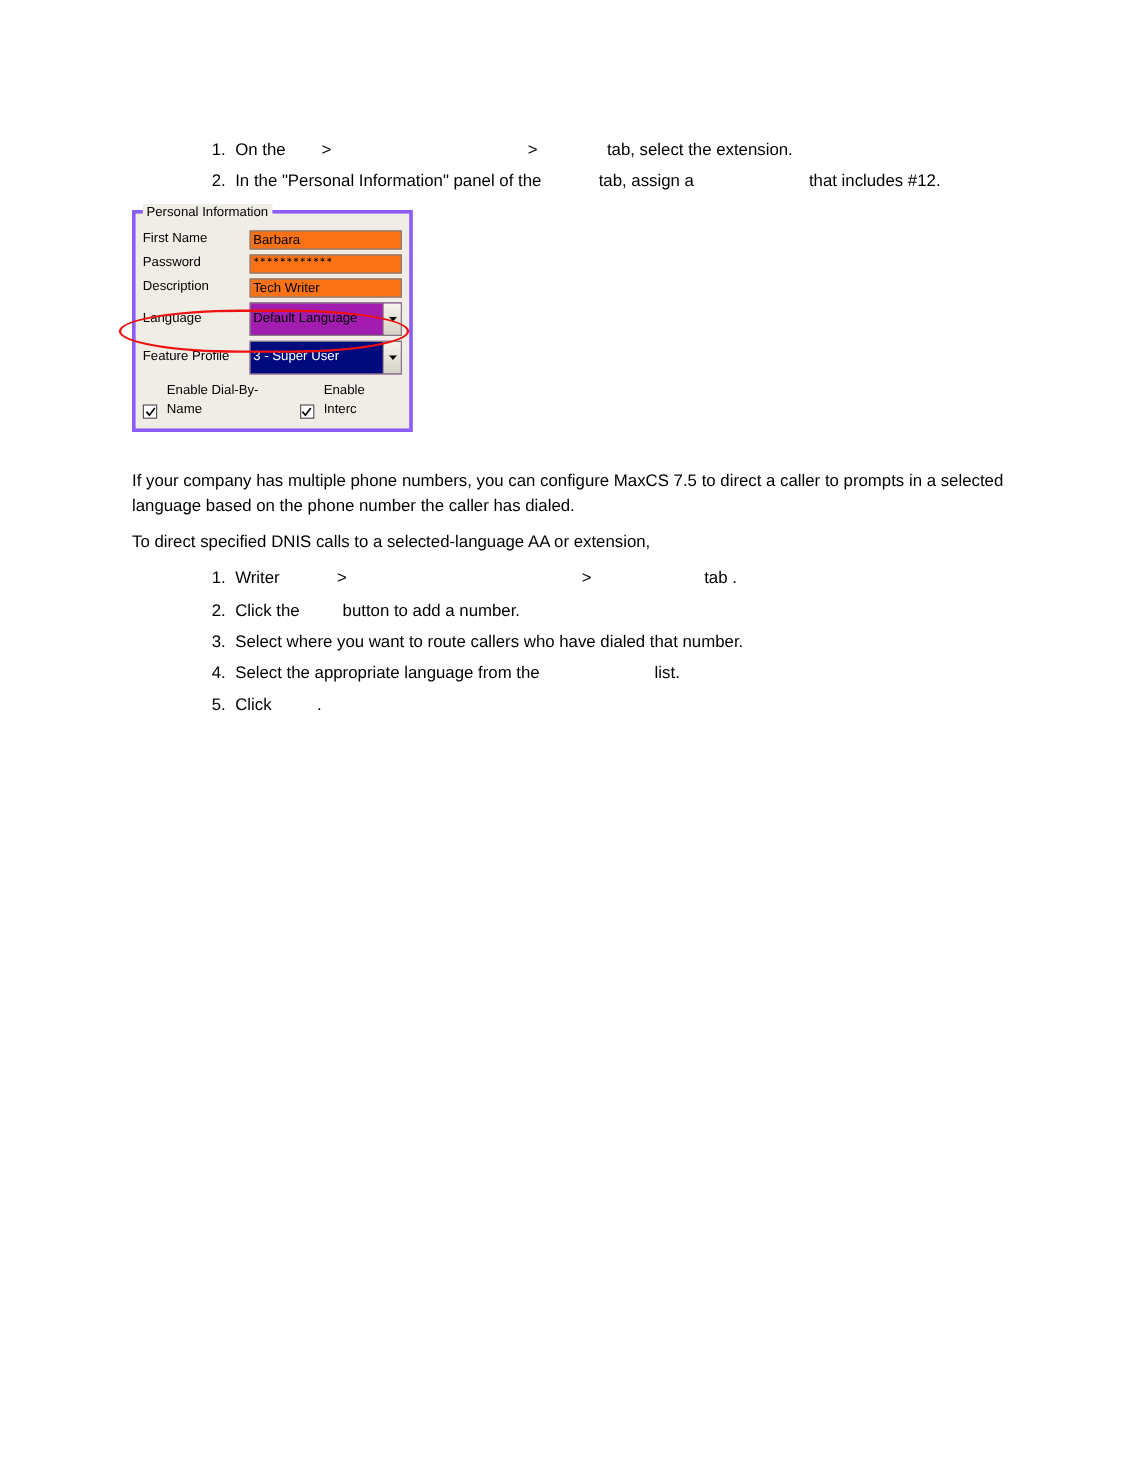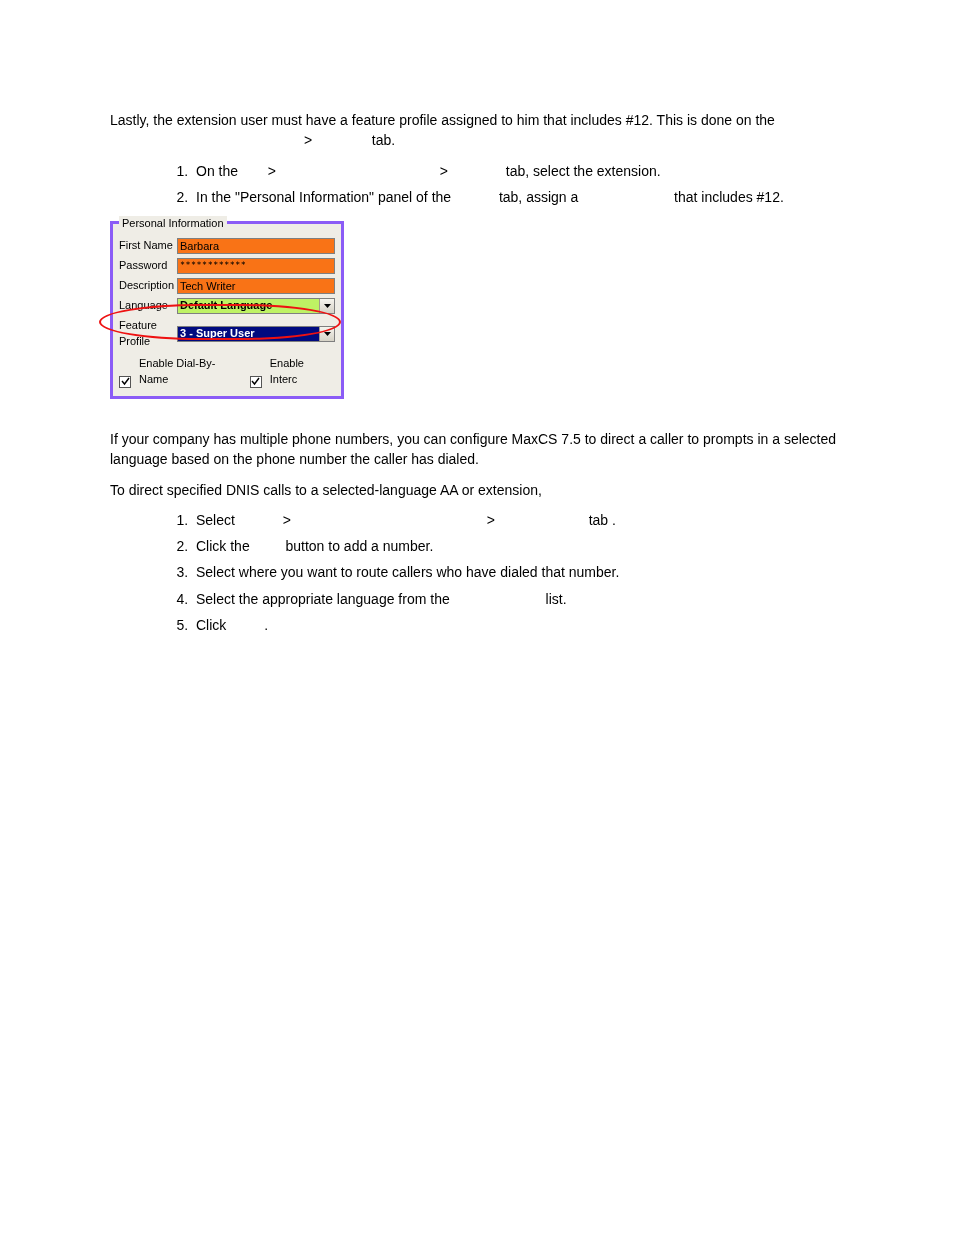--- a/index.html
+++ b/index.html
@@ -60,44 +60,43 @@
     background: #efede6;
     padding: 0 3px;
     font-size: 11px;
   }
   .form-row {
     display: flex;
     align-items: center;
     margin-bottom: 4px;
   }
   .form-label {
-    width: 58px;
+    width: 89px;
     flex-shrink: 0;
     font-size: 11px;
   }
   .text-input {
     flex: 1;
     height: 16px;
     border: 1px solid #7f7f7f;
     background: #f97316;
     font-family: Tahoma, Arial, sans-serif;
     font-size: 11px;
     padding: 0 2px;
     box-sizing: border-box;
     overflow: hidden;
     white-space: nowrap;
   }
   .combo {
     flex: 1;
     display: flex;
-    height: 16px;
+    height: 28px;
     border: 1px solid #7f7f7f;
-    background: #bef264;
-    box-sizing: border-box;
-    font-weight: bold;
+    background: #a21caf;
+    box-sizing: border-box;
   }
   .combo-text {
     flex: 1;
     font-size: 11px;
     padding: 0 2px;
     overflow: hidden;
     white-space: nowrap;
     display: flex;
     align-items: center;
   }
@@ -151,28 +150,20 @@
   }
   .checkbox svg { display:block; }
   .checkbox-label { margin-right: 6px; }
 </style>
 </head>
 <body>
 
 <div class="page">
 
 
-  <p class="para">
-    <span>Lastly, the extension user must have a feature profile assigned to him that includes #12. This is done on the</span>
-    <br>
-    <span style="display:inline-block; width:190px;"></span>
-    <span> &gt; </span>
-    <span style="display:inline-block; width:52px;"></span>
-    <span> tab.</span>
-  </p>
 
 
   <ol class="numbered">
     <li>
       <span>On the </span>
       <span style="display:inline-block; width:22px;"></span>
       <span> &gt; </span>
       <span style="display:inline-block; width:156px;"></span>
       <span> &gt; </span>
       <span style="display:inline-block; width:50px;"></span>
@@ -251,21 +242,21 @@
   </div>
 
   <div class="heading"></div>
 
   <p class="para">If your company has multiple phone numbers, you can configure MaxCS 7.5  to direct a caller to prompts in a selected language based on the phone number the caller has dialed.</p>
 
   <p class="para">To direct specified DNIS calls to a selected-language AA or extension,</p>
 
   <ol class="numbered">
     <li>
-      <span>Select </span>
+      <span>Writer </span>
       <span style="display:inline-block; width:40px;"></span>
       <span> &gt; </span>
       <span style="display:inline-block; width:188px;"></span>
       <span> &gt; </span>
       <span style="display:inline-block; width:86px;"></span>
       <span> tab .</span>
     </li>
     <li>
       <span>Click the </span>
       <span style="display:inline-block; width:28px;"></span>

